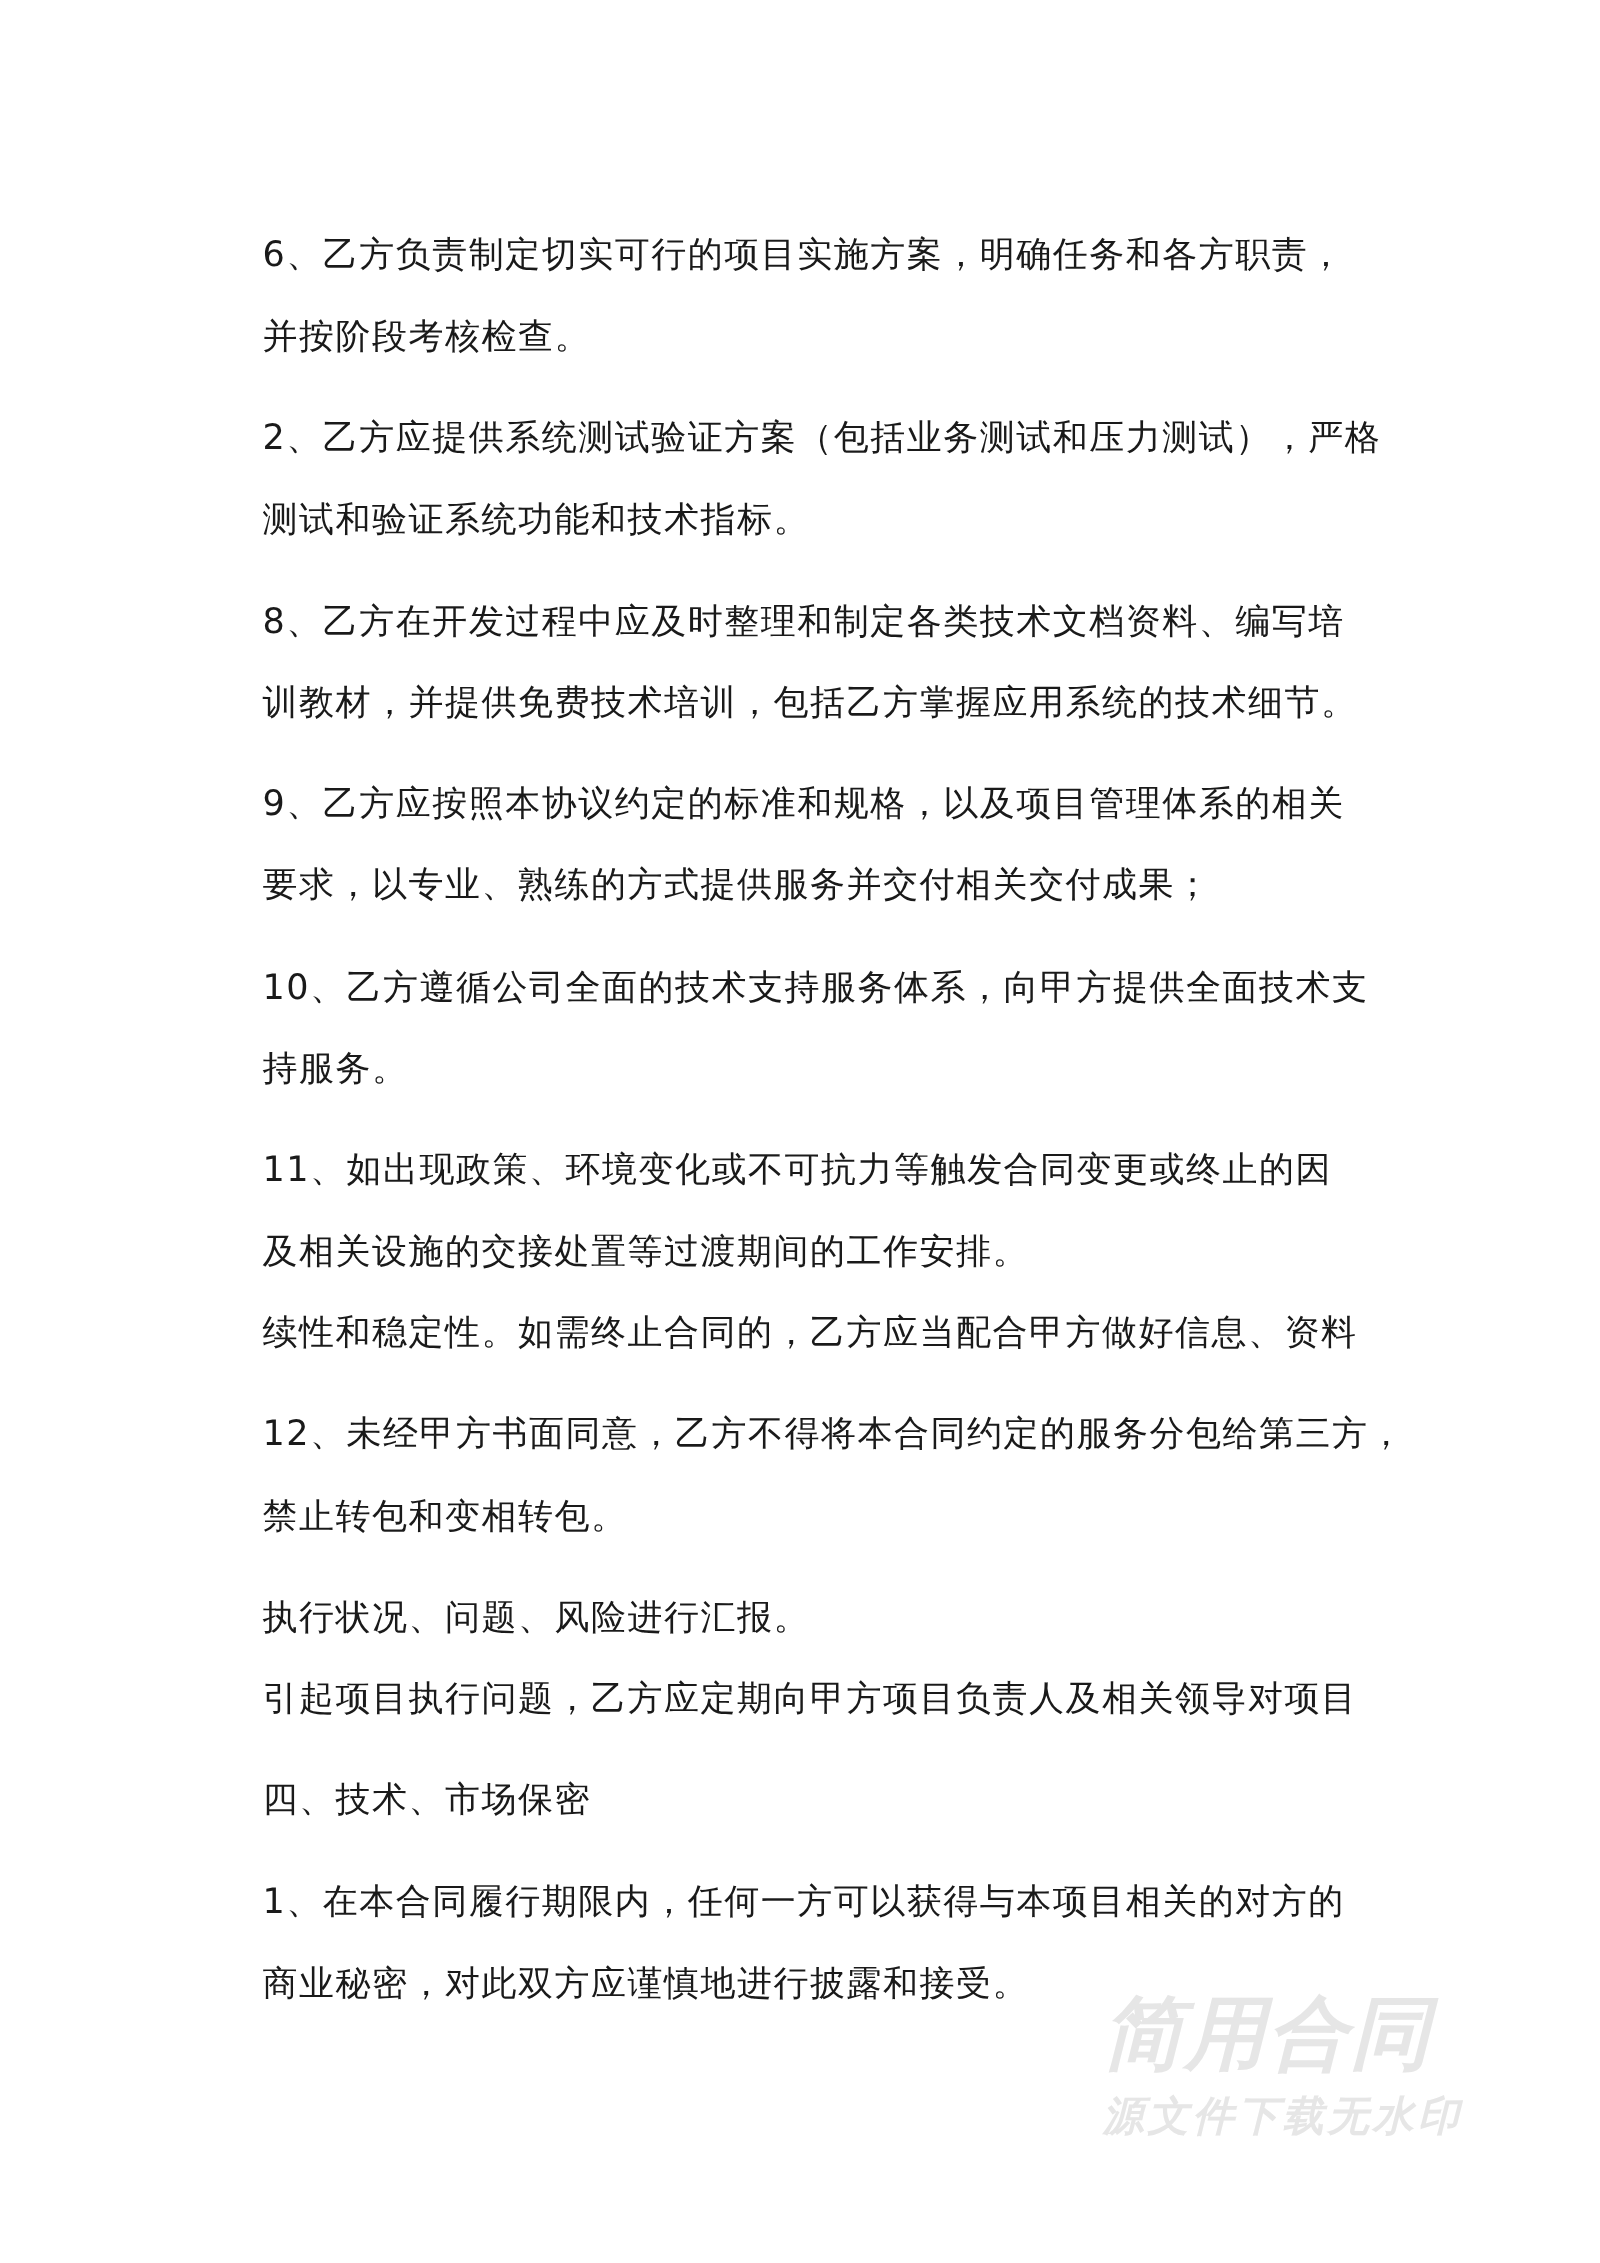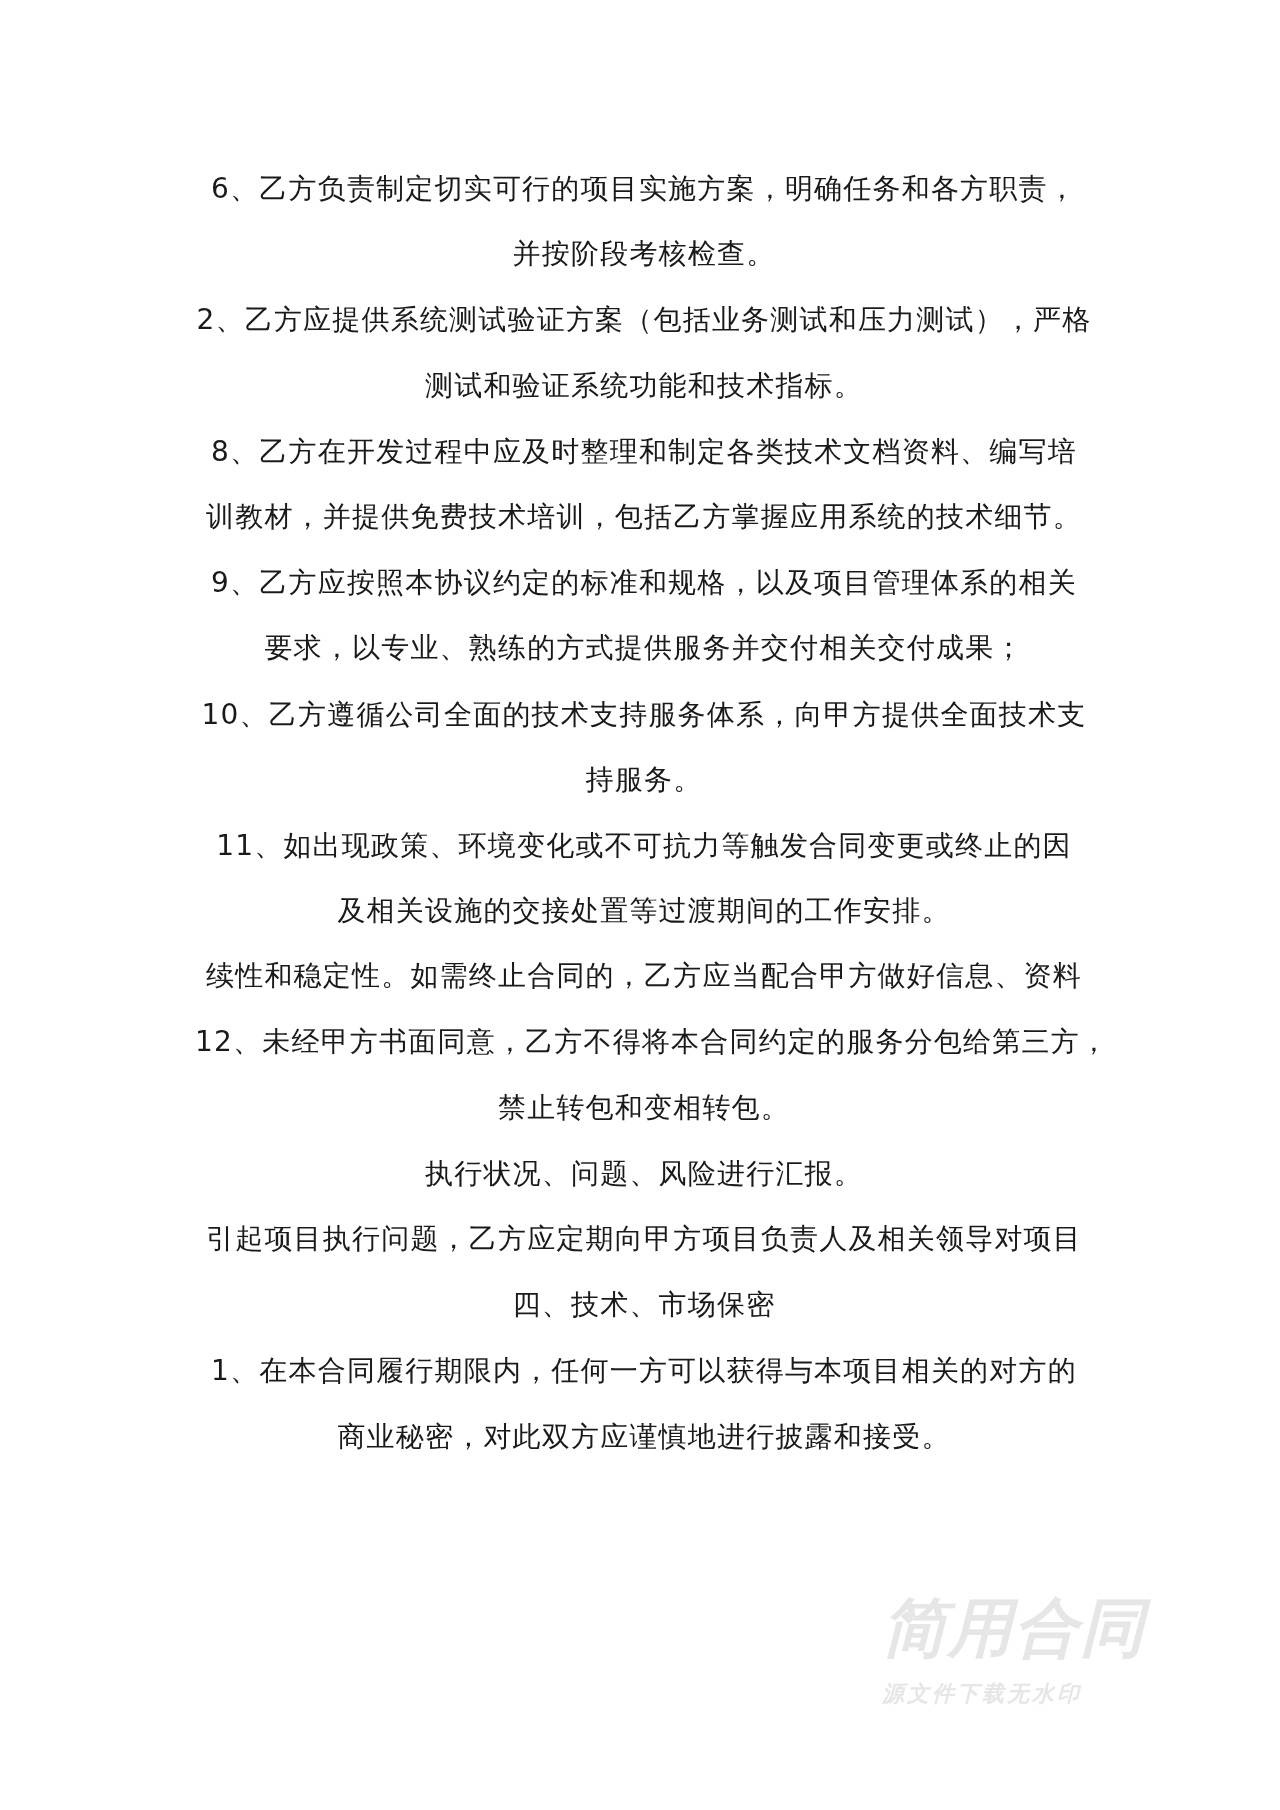--- a/index.html
+++ b/index.html
@@ -8,35 +8,35 @@
     position: absolute;
     left: 194px;
     top: 155px;
     width: 900px;
     font-family: "DejaVu Sans", "Liberation Sans", sans-serif;
     font-size: 28px;
     line-height: 65.2px;
     color: #1a1a1a;
     letter-spacing: 1.2px;
   }
-  .para { margin: 1px; padding: 0; text-align: center; }
+  .para { margin: 16px; padding: 0; }
   .line { display: block; white-space: nowrap; height: 65.2px; }
   .watermark {
     position: absolute;
     left: 882px;
     top: 1590px;
     width: 330px;
     font-family: "DejaVu Sans", sans-serif;
     color: #e6e6e6;
     font-style: italic;
     font-weight: bold;
     user-select: none;
   }
   .wm-title { font-size: 64px; line-height: 76px; letter-spacing: 2px; display: block; white-space: nowrap; }
-  .wm-sub { font-size: 22px; line-height: 56px; letter-spacing: 3px; display: block; white-space: nowrap; font-family: Liberation Serif, serif; }
+  .wm-sub { font-size: 33px; line-height: 56px; letter-spacing: 3px; display: block; white-space: nowrap; font-family: Liberation Serif, serif; }
 </style>
 </head>
 <body>
 
 <div class="page">
   <div class="para">
     <span class="line">6、乙方负责制定切实可行的项目实施方案，明确任务和各方职责，</span>
     <span class="line">并按阶段考核检查。</span>
   </div>
   <div class="para">

